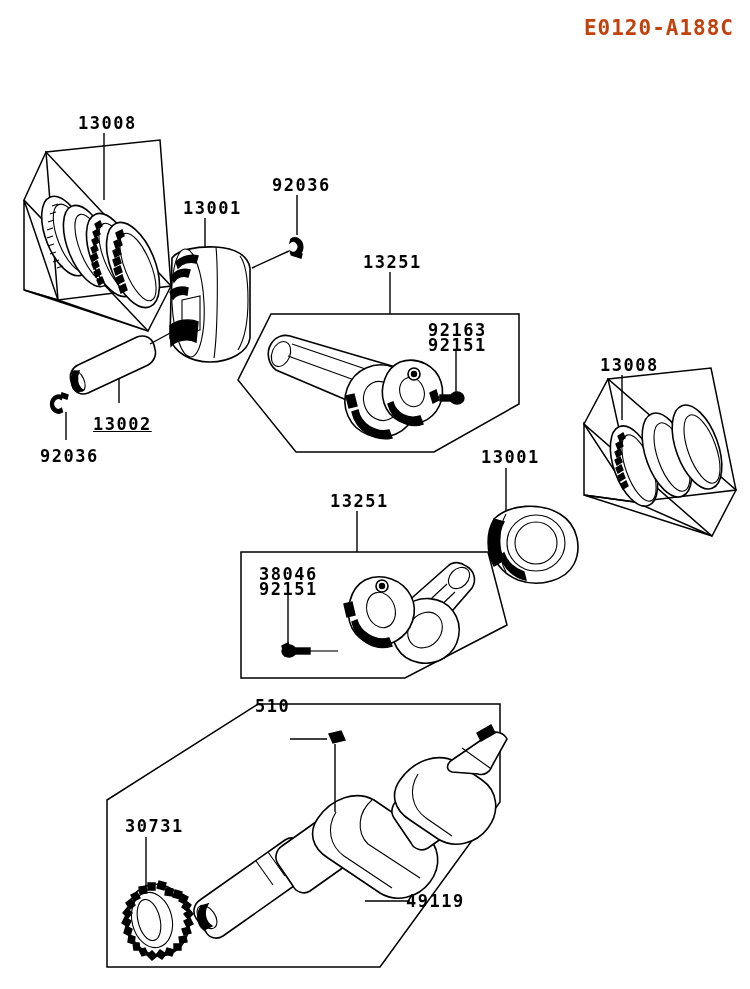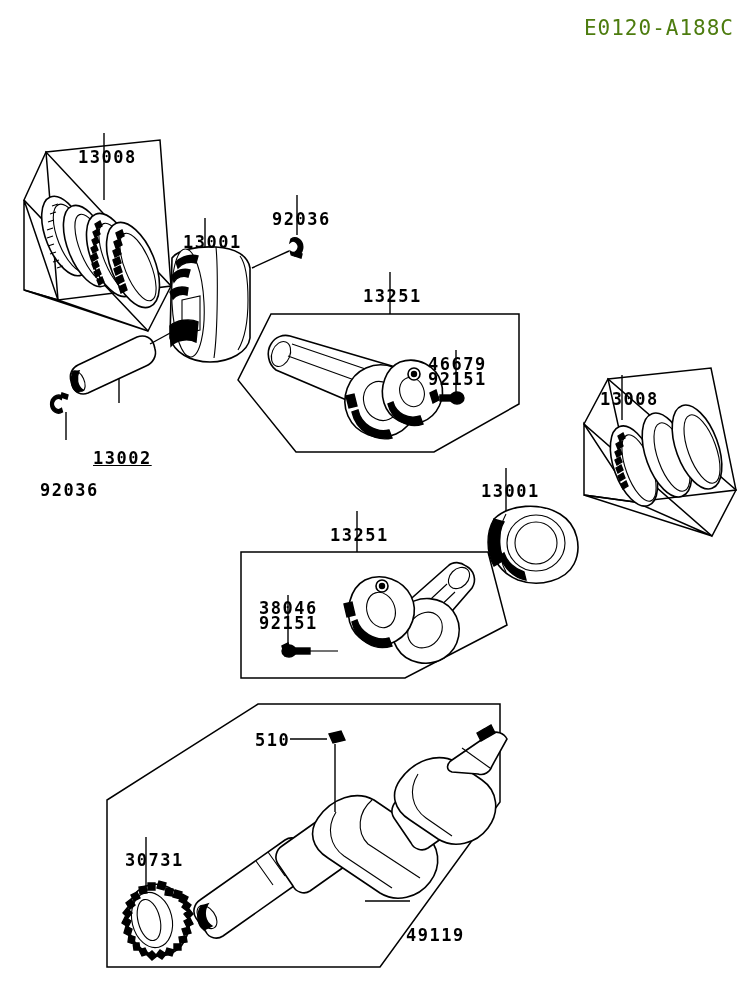--- a/index.html
+++ b/index.html
@@ -24,31 +24,30 @@
   }
   .lbl {
     position: absolute;
     font-family: "DejaVu Sans Mono", monospace;
     font-size: 17px;
     font-weight: bold;
     color: #000000;
     letter-spacing: 1.5px;
     white-space: nowrap;
     line-height: 1;
-    margin-top: 34px;
   }
   #diagram-code {
     position: absolute;
     right: 16px;
     top: 16px;
     font-family: "DejaVu Sans Mono", monospace;
     font-size: 21px;
-    font-weight: normal;
+    font-weight: bold;
     letter-spacing: 1px;
-    color: #4d7c0f;
+    color: #c2410c;
     white-space: nowrap;
   }
   #watermark {
     position: absolute;
     left: 0;
     top: 455px;
     width: 750px;
     text-align: center;
     font-family: "Liberation Sans", sans-serif;
     font-size: 31px;
@@ -336,21 +335,21 @@
 
       <line class="leader" x1="410" y1="901" x2="365" y2="901"></line>
     </g>
 
   </svg>
 
   <div class="lbl" style="left:78px;  top:115px;">13008</div>
   <div class="lbl" style="left:183px; top:200px;">13001</div>
   <div class="lbl" style="left:272px; top:177px;">92036</div>
   <div class="lbl" style="left:363px; top:254px;">13251</div>
-  <div class="lbl" style="left:428px; top:322px;">46679</div>
+  <div class="lbl" style="left:428px; top:322px;">92163</div>
   <div class="lbl" style="left:428px; top:337px;">92151</div>
   <div class="lbl" style="left:93px;  top:416px;text-decoration:underline;">13002</div>
   <div class="lbl" style="left:40px;  top:448px;">92036</div>
   <div class="lbl" style="left:600px; top:357px;">13008</div>
   <div class="lbl" style="left:481px; top:449px;">13001</div>
   <div class="lbl" style="left:330px; top:493px;">13251</div>
   <div class="lbl" style="left:259px; top:566px;">38046</div>
   <div class="lbl" style="left:259px; top:581px;">92151</div>
   <div class="lbl" style="left:255px; top:698px;">510</div>
   <div class="lbl" style="left:125px; top:818px;">30731</div>

